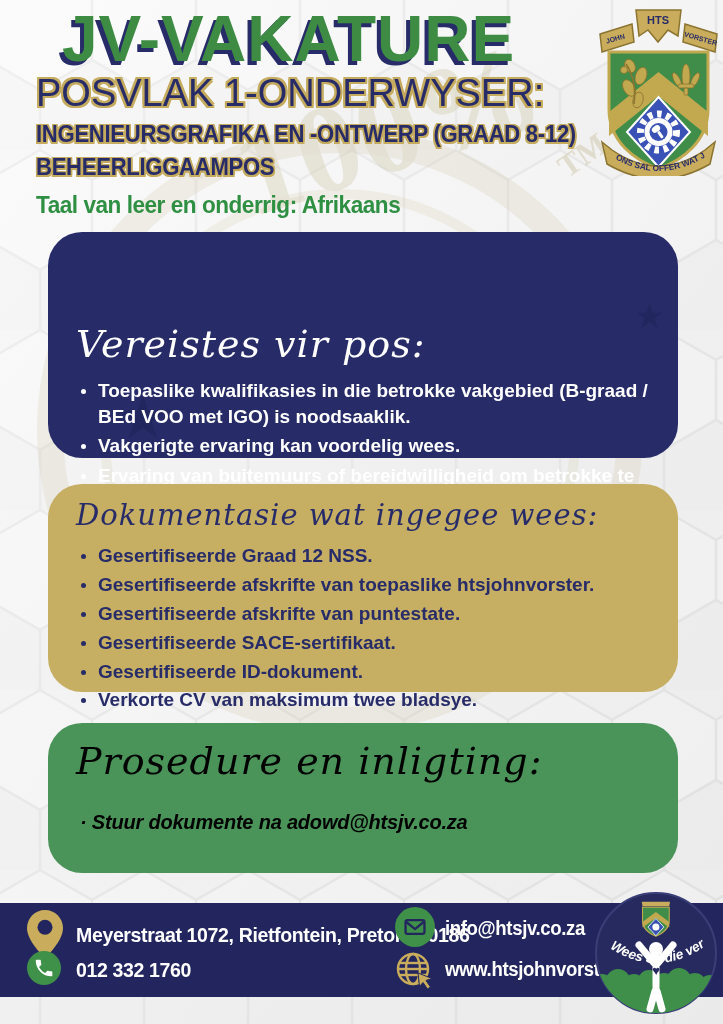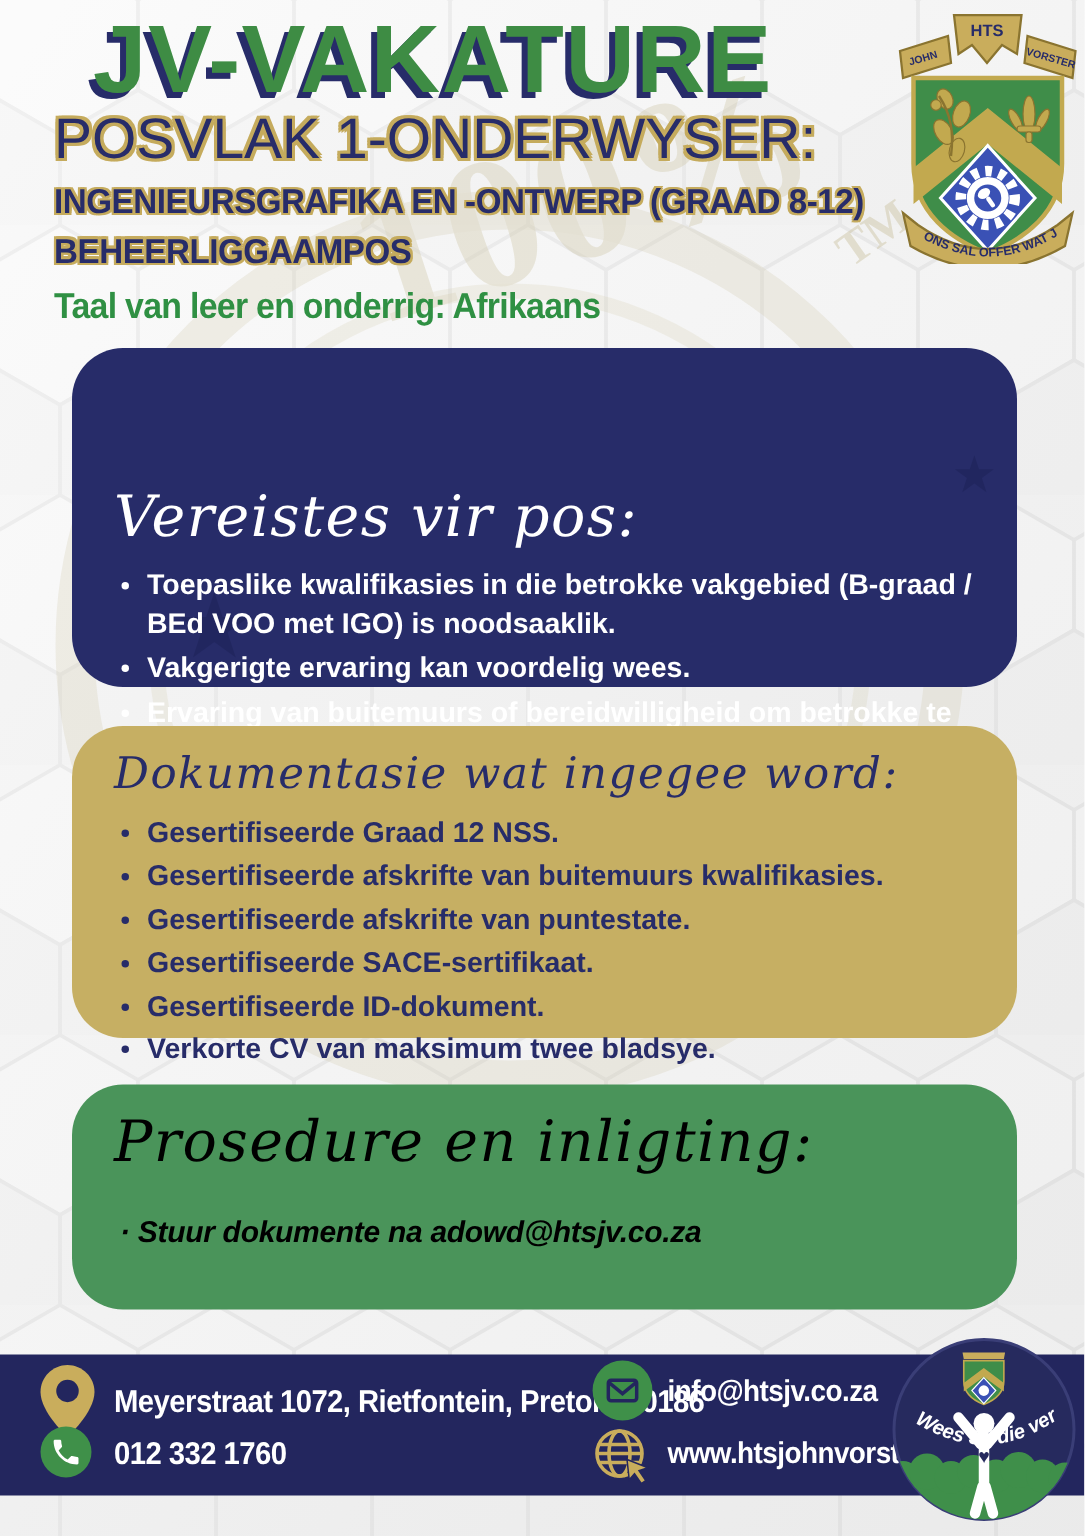--- a/index.html
+++ b/index.html
@@ -167,24 +167,24 @@
     <h2 class="script-h">Vereistes vir pos:</h2>
     <ul>
         <li>Toepaslike kwalifikasies in die betrokke vakgebied (B-graad / BEd VOO met IGO) is noodsaaklik.</li>
         <li>Vakgerigte ervaring kan voordelig wees.</li>
         <li>Ervaring van buitemuurs of bereidwilligheid om betrokke te raak, is noodsaaklik.</li>
         <li>Passie vir leerders en die onderwysroeping is noodsaaklik.</li>
       </ul>
   </section>
 
   <section class="box box-doc">
-    <h2 class="script-h">Dokumentasie wat ingegee word:</h2>
+    <h2 class="script-h">Dokumentasie wat ingegee wees:</h2>
     <ul>
         <li>Gesertifiseerde Graad 12 NSS.</li>
-        <li>Gesertifiseerde afskrifte van buitemuurs kwalifikasies.</li>
+        <li>Gesertifiseerde afskrifte van toepaslike htsjohnvorster.</li>
         <li>Gesertifiseerde afskrifte van puntestate.</li>
         <li>Gesertifiseerde SACE-sertifikaat.</li>
         <li>Gesertifiseerde ID-dokument.</li>
         <li>Verkorte CV van maksimum twee bladsye.</li>
       </ul>
   </section>
 
   <section class="box box-proc">
     <h2 class="script-h">Prosedure en inligting:</h2>
     <ul>

